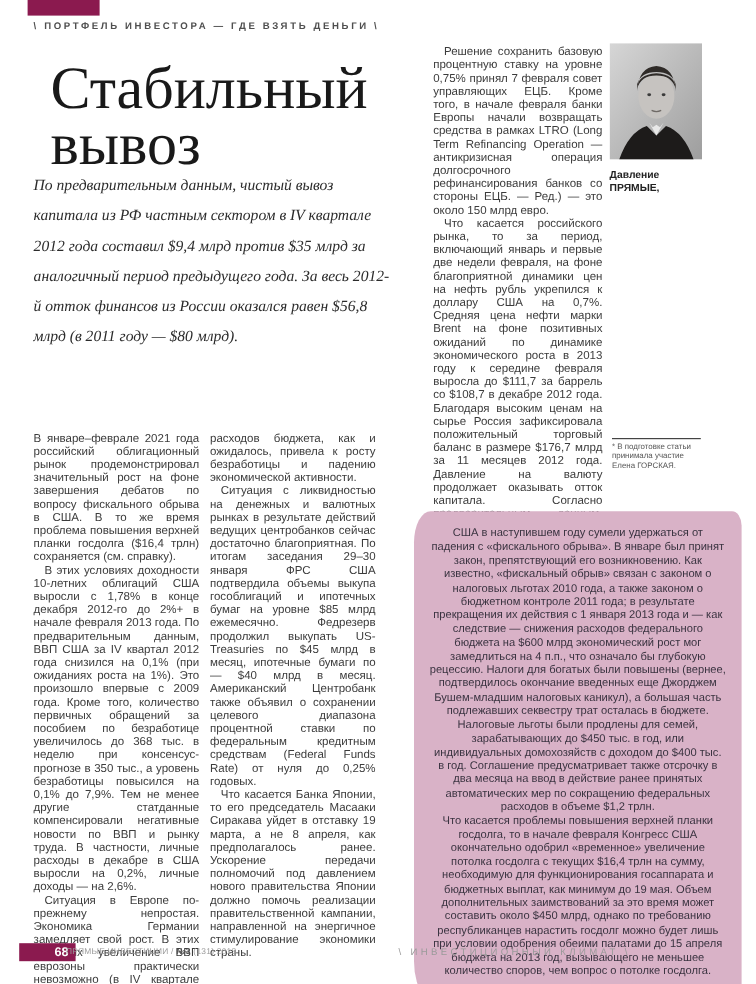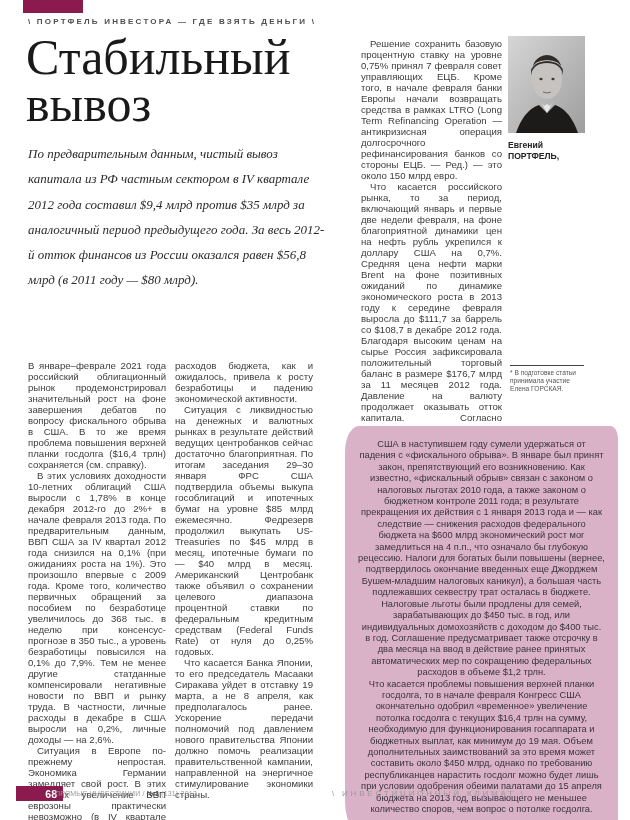--- a/index.html
+++ b/index.html
@@ -4,21 +4,21 @@
 <style>
   html,body{margin:0;padding:0;background:#ffffff;}
   .page{position:relative;width:630px;height:820px;background:#ffffff;overflow:hidden;
         font-family:"Liberation Sans",sans-serif;color:#3c3c3c;padding-left:25px;}
 
   .top-bar{position:absolute;left:23px;top:0;width:60px;height:13px;background:#8b1a4f;}
 
   .kicker{position:absolute;left:28px;top:17px;font-size:8px;font-weight:bold;
           letter-spacing:2.2px;color:#4f4f4f;white-space:nowrap;}
 
-  .title{position:absolute;left:26px;top:34px;margin:0;font-family:"Liberation Serif",serif;
+  .title{position:absolute;left:26px;top:34px;margin:16px;font-family:"Liberation Serif",serif;
          font-weight:normal;font-size:50px;line-height:47px;color:#191919;letter-spacing:0;}
   .title span{display:block;}
 
   .lead{position:absolute;left:28px;top:141px;width:298px;margin:0;
         font-family:"Liberation Serif",serif;font-style:italic;font-size:13px;
         line-height:25.3px;color:#2b2b2b;}
 
   .col{position:absolute;font-size:9.6px;line-height:11px;text-align:justify;
        color:#3c3c3c;overflow-wrap:break-word;}
   .col p{margin:0;}
@@ -100,22 +100,22 @@
       <path d="M23 38 Q23 26 39 25 Q55 26 55 38 Q52 27 39 27 Q26 27 23 38 Z" fill="#2f2b28"></path>
       <path d="M8 97 Q16 74 31 69 L39 77 L47 69 Q62 74 70 97 Z" fill="#1d1b1a"></path>
       <path d="M33 66 L39 77 L45 66 L42 70 L39 68 L36 70 Z" fill="#e8e8e8"></path>
       <ellipse cx="33" cy="43" rx="1.6" ry="1.2" fill="#3a3a3a"></ellipse>
       <ellipse cx="45" cy="43" rx="1.6" ry="1.2" fill="#3a3a3a"></ellipse>
       <path d="M35 56 Q39 58 43 56" stroke="#6f6a66" stroke-width="1" fill="none"></path>
     </svg>
   </div>
 
   <div class="caption">
-    <span class="cap-name">Евгений</span>
-    <span class="cap-name">ПОРТФЕЛЬ,</span>
+    <span class="cap-name">Давление</span>
+    <span class="cap-name">ПРЯМЫЕ,</span>
   </div>
 
   <div class="footnote">* В подготовке статьи принимала участие Елена ГОРСКАЯ.</div>
 
   <div class="sidebar">
     <p>США в наступившем году сумели удержаться от падения с «фискального обрыва». В январе был принят закон, препятствующий его возникновению. Как известно, «фискальный обрыв» связан с законом о налоговых льготах 2010 года, а также законом о бюджетном контроле 2011 года; в результате прекращения их действия с 1 января 2013 года и — как следствие — снижения расходов федерального бюджета на $600 млрд экономический рост мог замедлиться на 4 п.п., что означало бы глубокую рецессию. Налоги для богатых были повышены (вернее, подтвердилось окончание введенных еще Джорджем Бушем-младшим налоговых каникул), а большая часть подлежавших секвестру трат осталась в бюджете. Налоговые льготы были продлены для семей, зарабатывающих до $450 тыс. в год, или индивидуальных домохозяйств с доходом до $400 тыс. в год. Соглашение предусматривает также отсрочку в два месяца на ввод в действие ранее принятых автоматических мер по сокращению федеральных расходов в объеме $1,2 трлн.</p>
     <p>Что касается проблемы повышения верхней планки госдолга, то в начале февраля Конгресс США окончательно одобрил «временное» увеличение потолка госдолга с текущих $16,4 трлн на сумму, необходимую для функционирования госаппарата и бюджетных выплат, как минимум до 19 мая. Объем дополнительных заимствований за это время может составить около $450 млрд, однако по требованию республиканцев нарастить госдолг можно будет лишь при условии одобрения обеими палатами до 15 апреля бюджета на 2013 год, вызывающего не меньшее количество споров, чем вопрос о потолке госдолга.</p>
   </div>
 
   <div class="footer">

